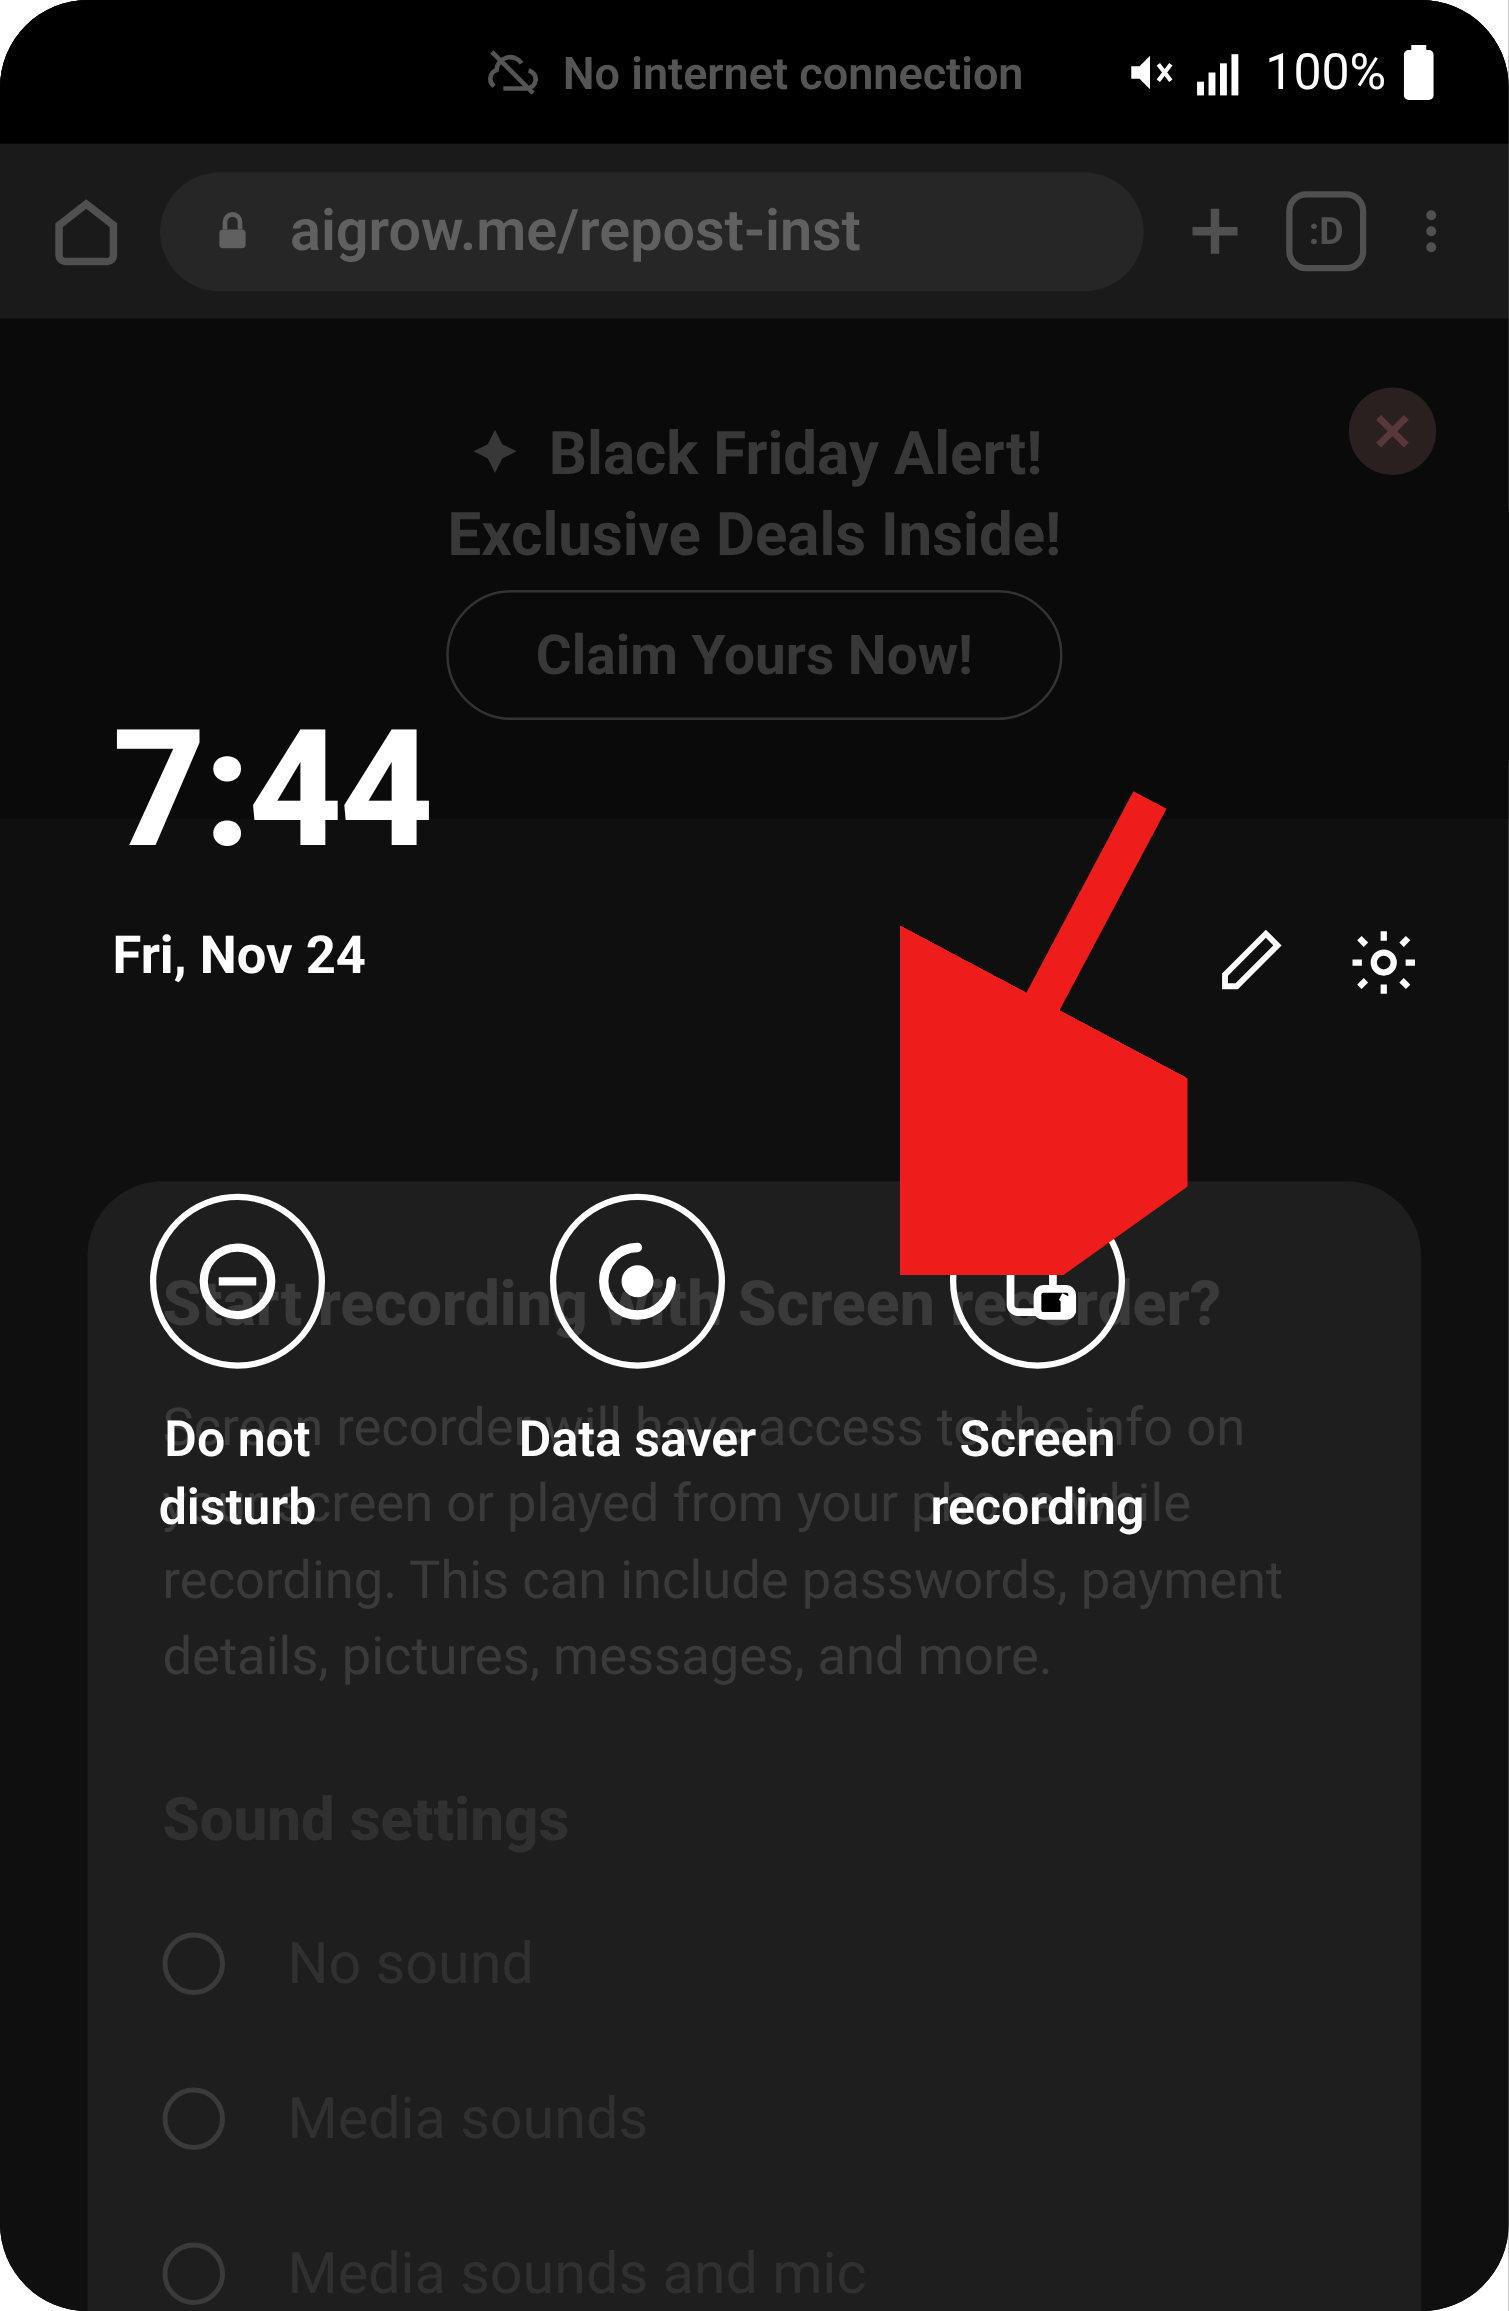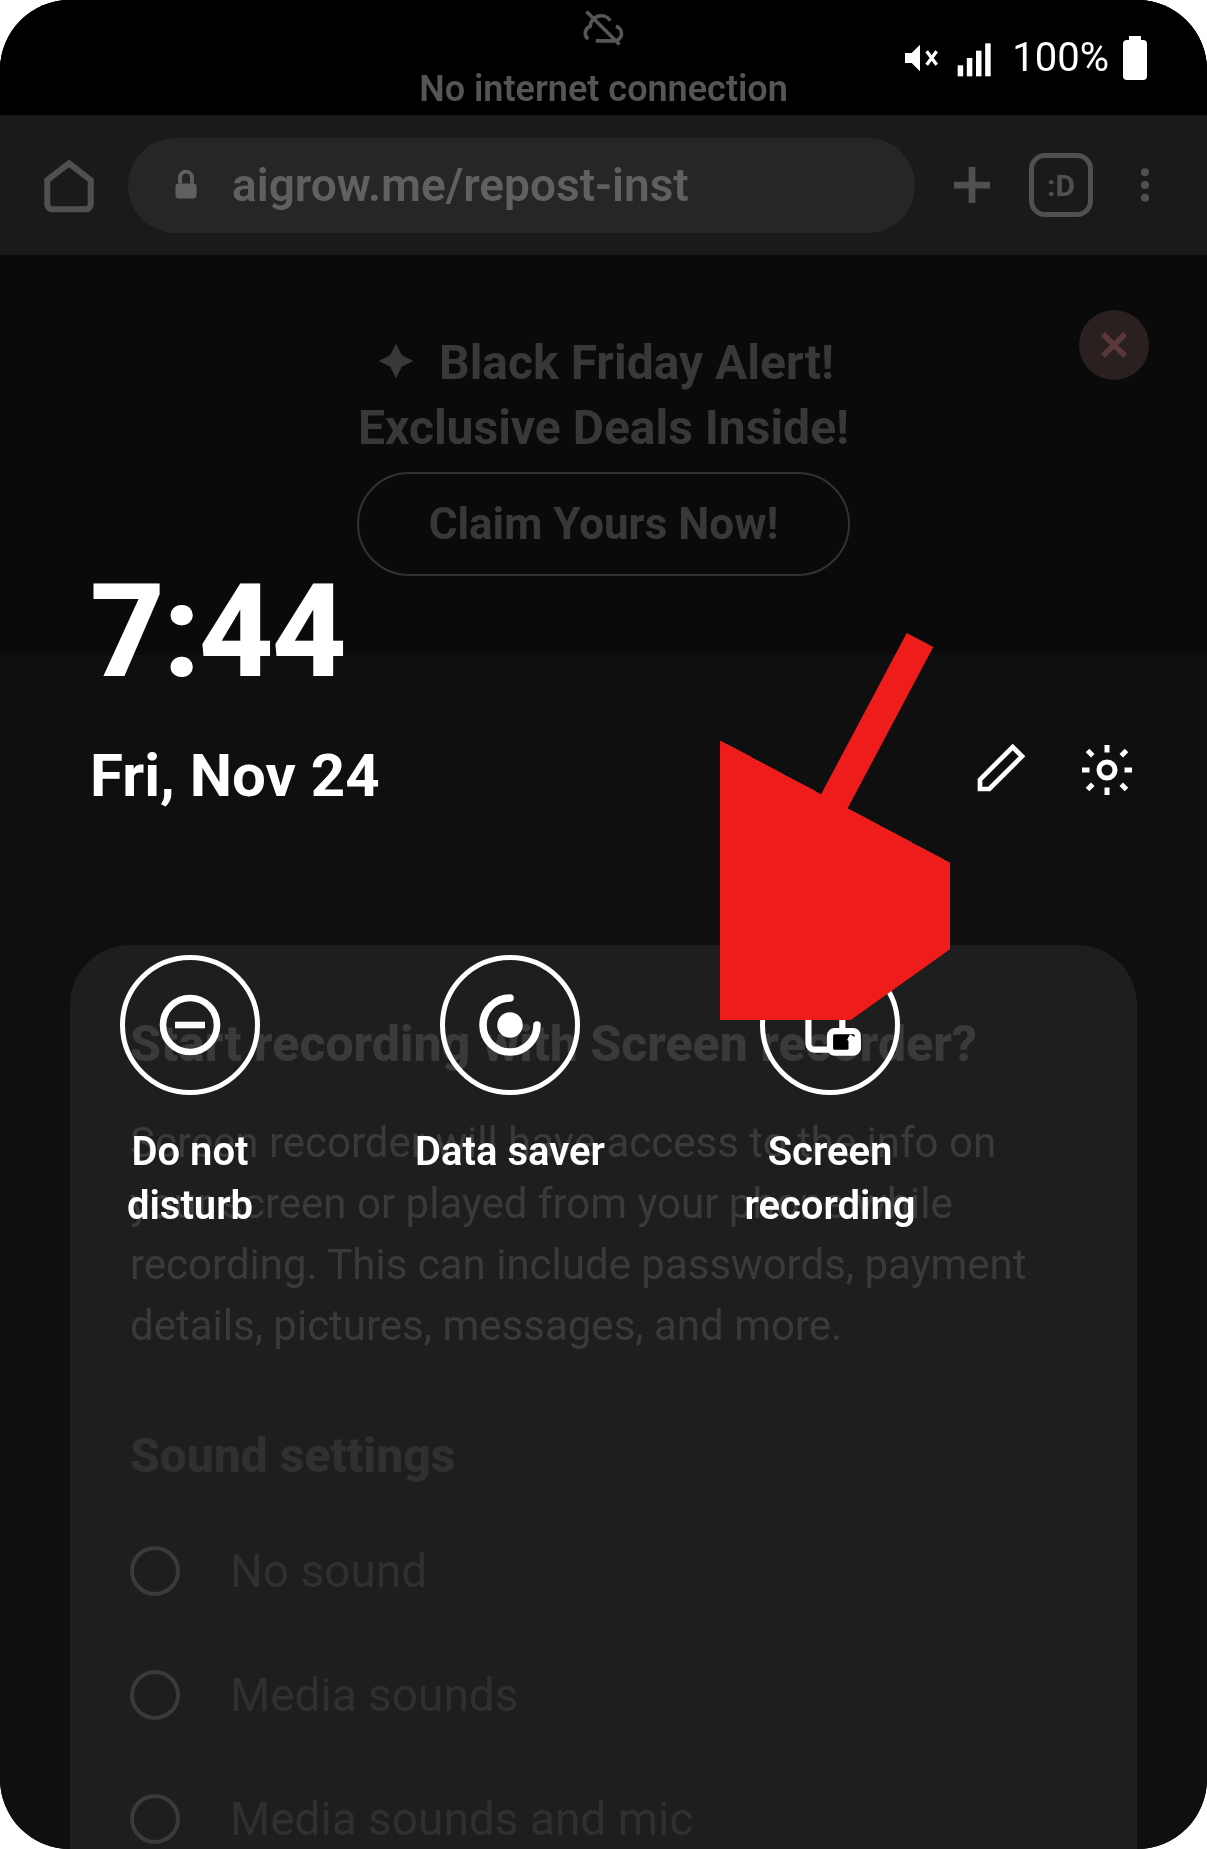--- a/index.html
+++ b/index.html
@@ -34,23 +34,22 @@
     background: #000;
     display: flex;
     align-items: center;
     justify-content: center;
     color: #555;
     font-size: 36px;
     font-weight: 600;
   }
   .status-bar .no-internet {
     display: flex;
-    align-items: center;
+    align-items: flex-end;
     gap: 18px;
-    flex-direction: column;
   }
   .status-bar .right-icons {
     position: absolute;
     right: 60px;
     top: 0;
     height: 115px;
     display: flex;
     align-items: center;
     gap: 14px;
     color: #fff;
@@ -183,21 +182,21 @@
     color: #fff;
     font-size: 130px;
     font-weight: 800;
     letter-spacing: -2px;
   }
   .qs-date {
     position: absolute;
     left: 90px;
     top: 740px;
     color: #fff;
-    font-size: 60px;
+    font-size: 42px;
     font-weight: 700;
   }
   .qs-actions {
     position: absolute;
     top: 740px;
     right: 70px;
     display: flex;
     gap: 48px;
     color: #fff;
   }

